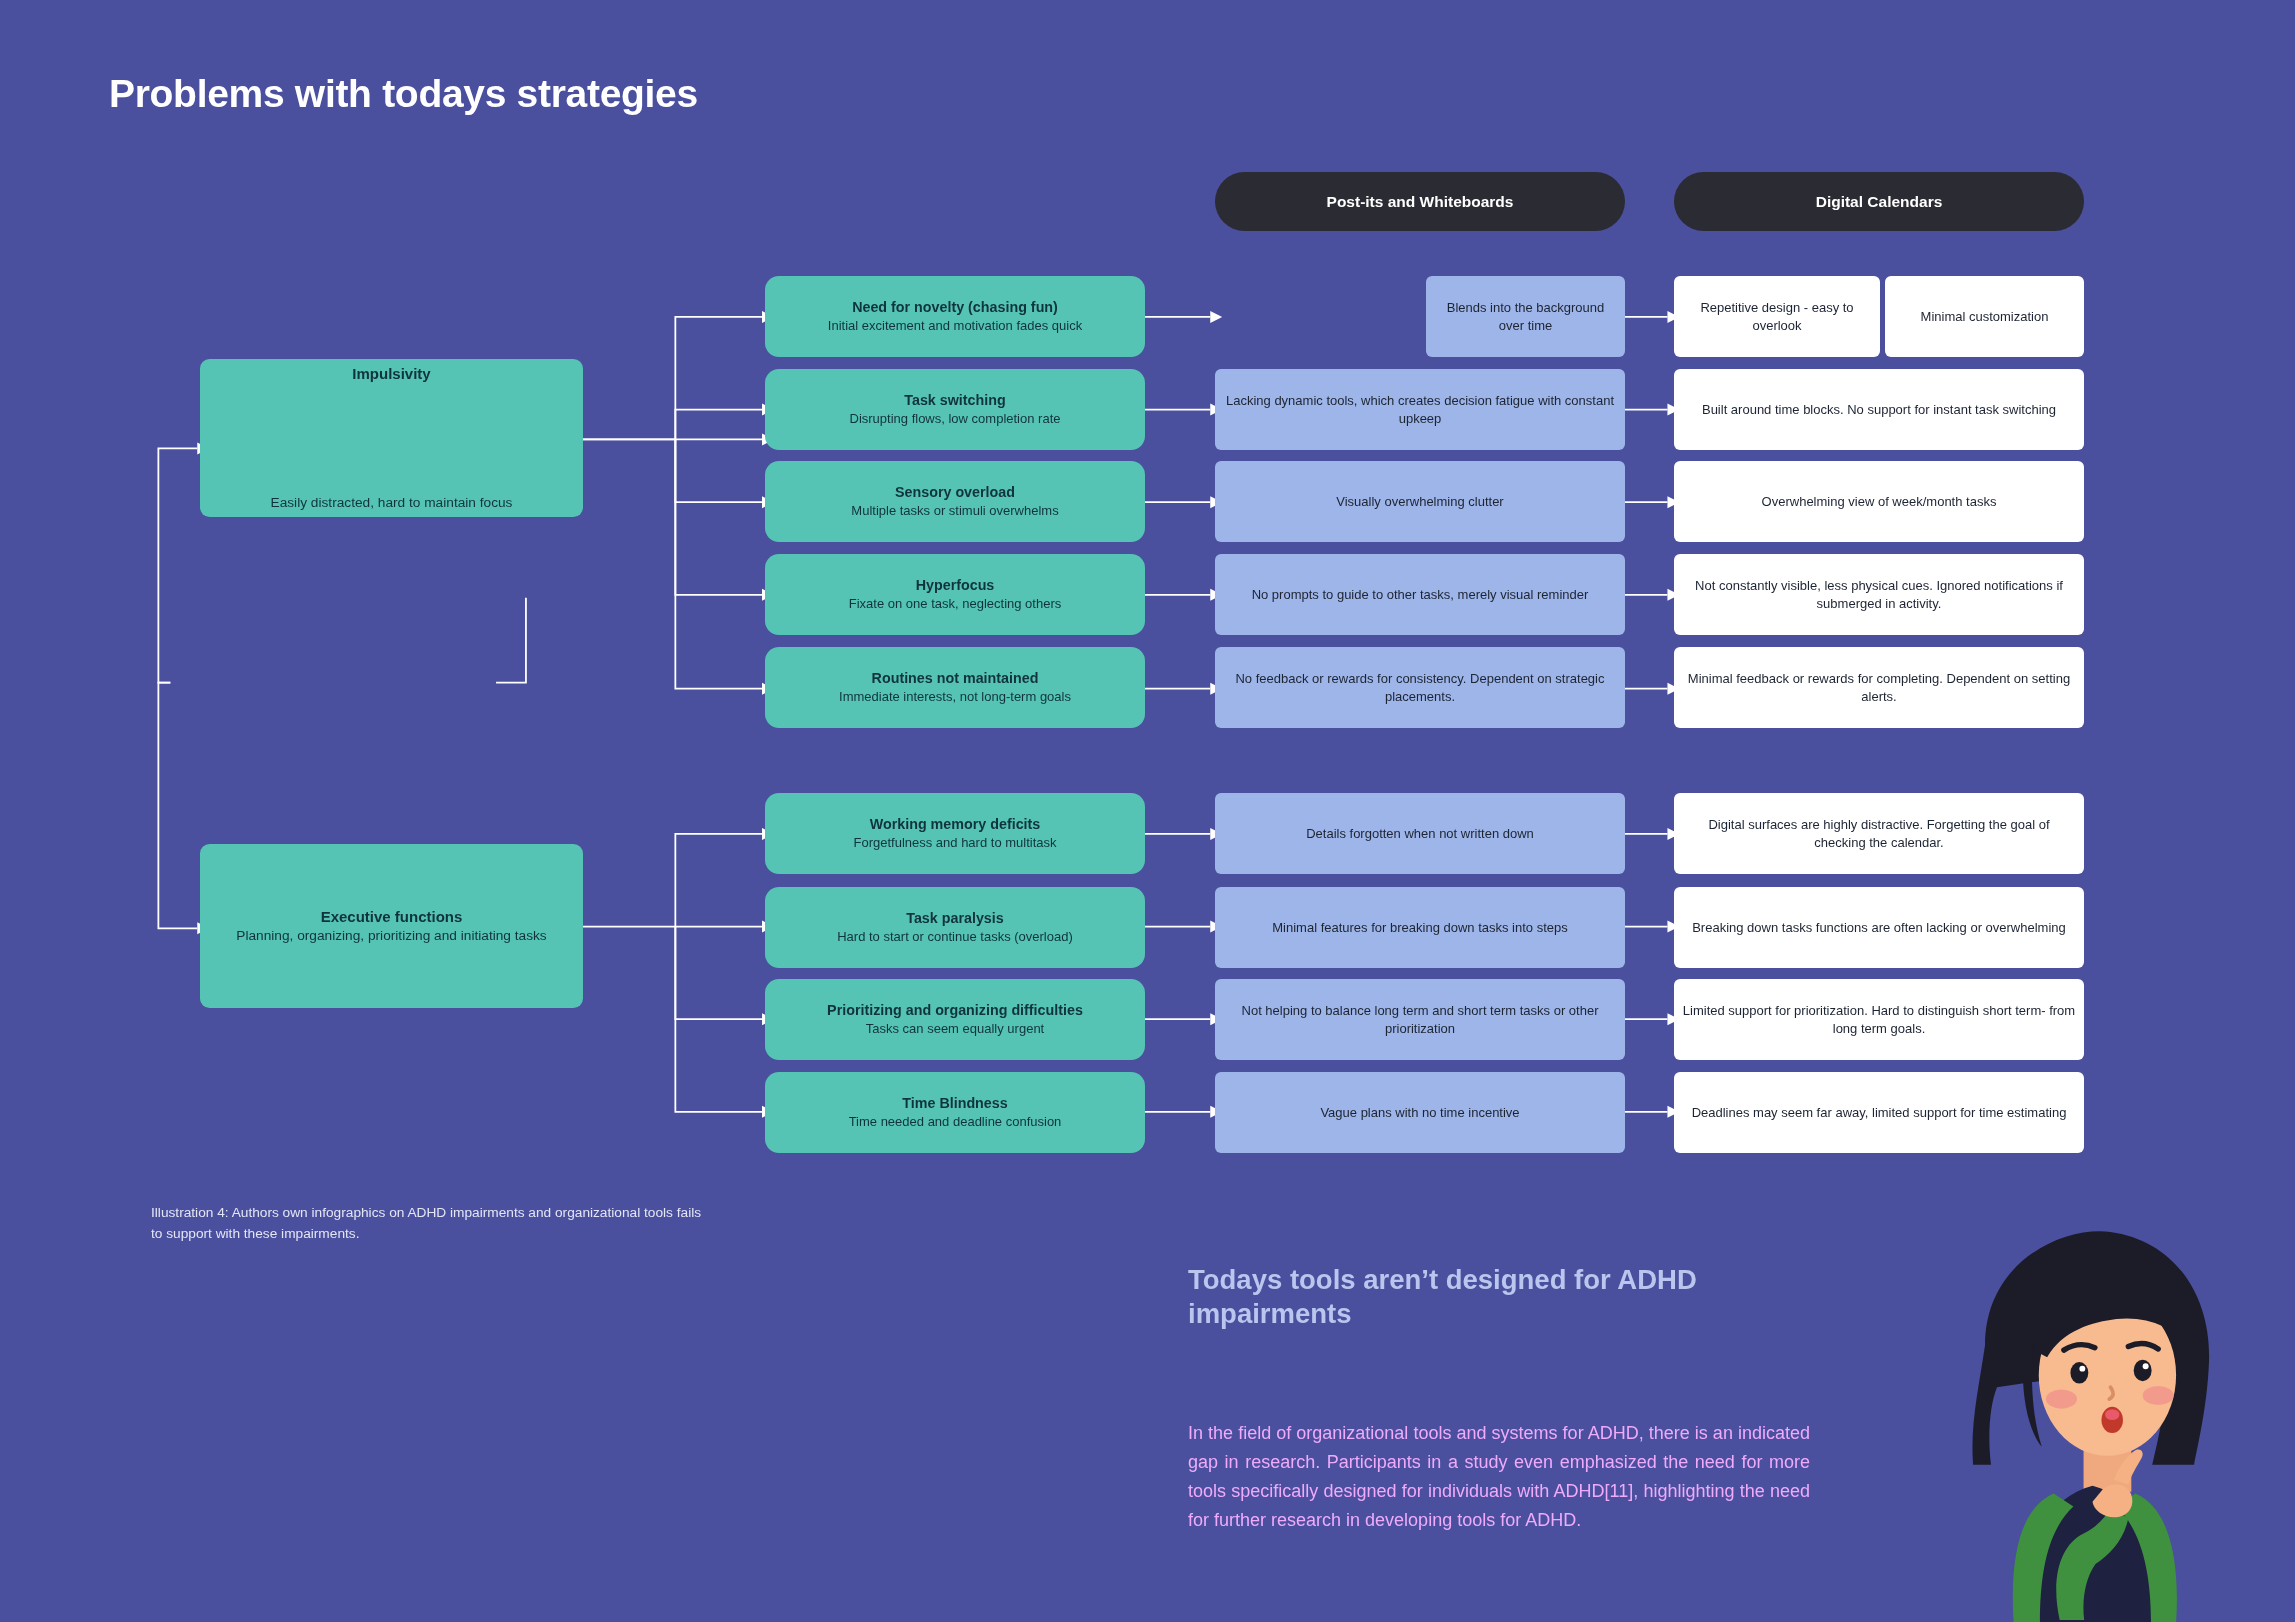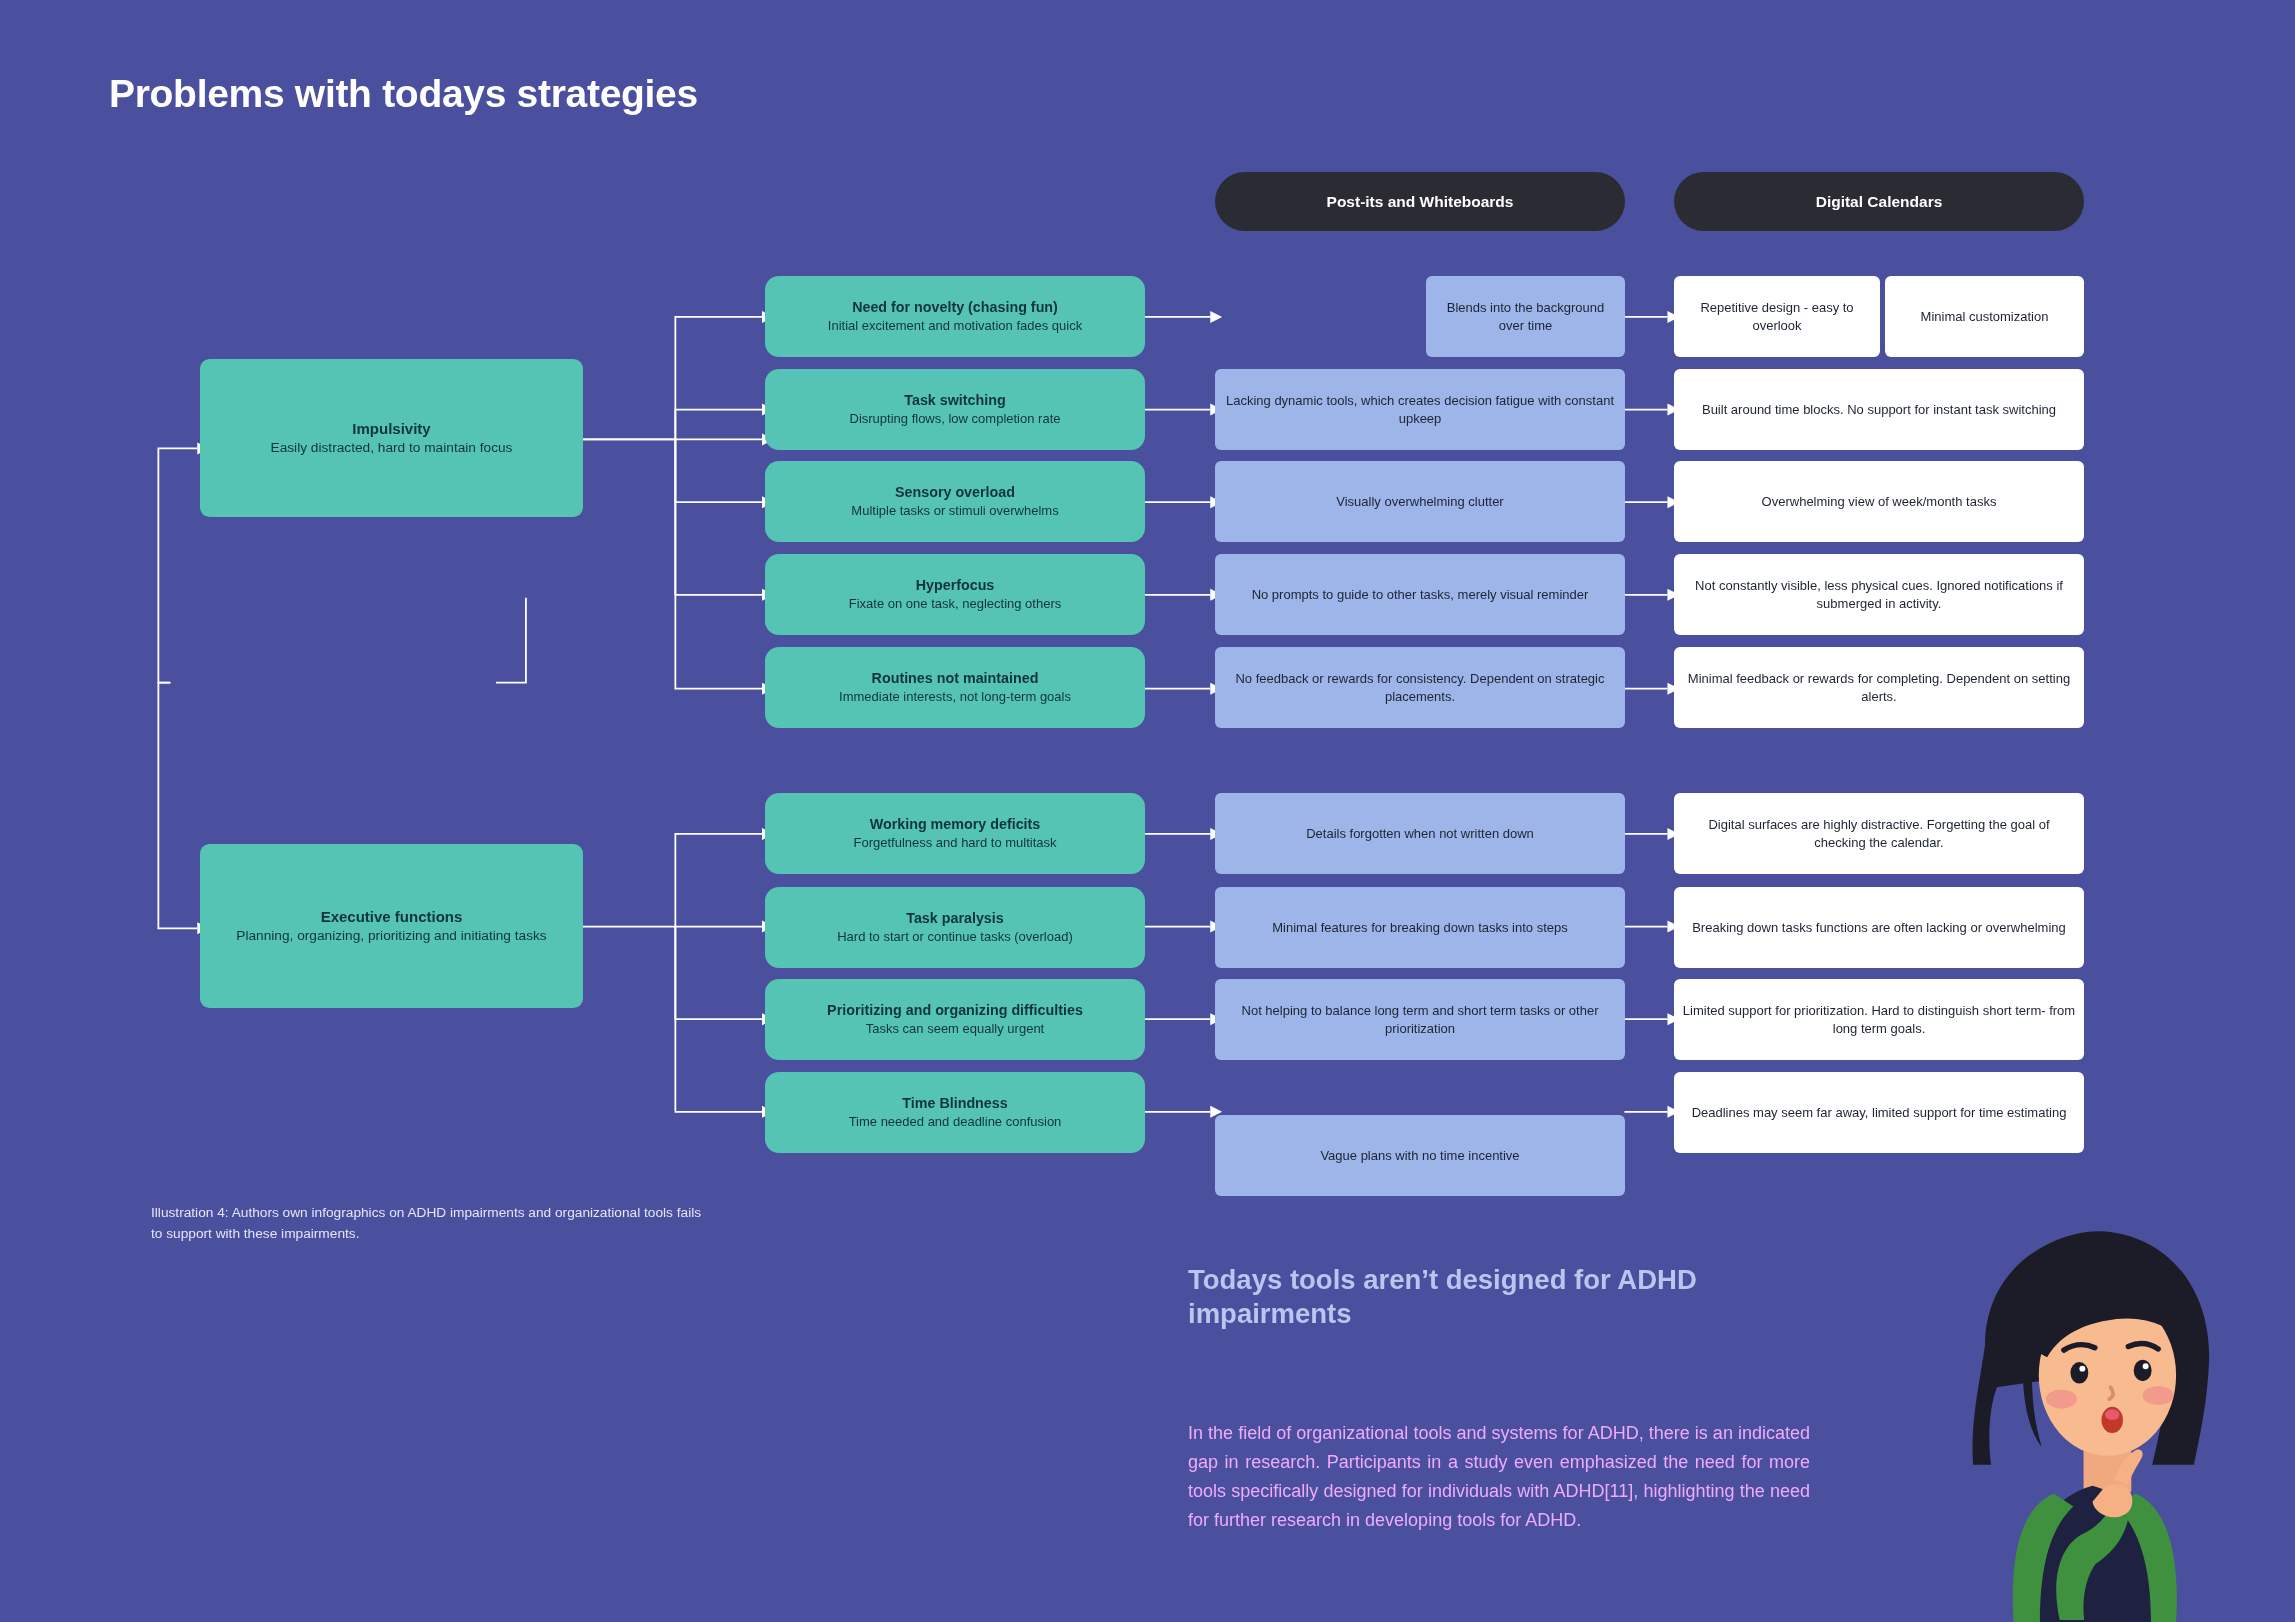--- a/index.html
+++ b/index.html
@@ -152,21 +152,21 @@
   </svg>
 
   <div class="pill" style="left:1215px; top:172px; width:410px; height:59px; font-size:15.5px;">
     <span>Post-its and Whiteboards</span>
   </div>
   <div class="pill" style="left:1674px; top:172px; width:410px; height:59px; font-size:15.5px;">
     <span>Digital Calendars</span>
   </div>
 
 
-  <div class="node cat" style="left:200px; top:359px; width:383px; height:158px;">
+  <div class="node cat" style="left:200px; top:359px; width:383px; height:158px;justify-content:space-between;">
     <div class="hd">Impulsivity</div>
     <div class="sb">Easily distracted, hard to maintain focus</div>
   </div>
 
   <div class="node cat" style="left:200px; top:844px; width:383px; height:164px;">
     <div class="hd">Executive functions</div>
     <div class="sb">Planning, organizing, prioritizing and initiating tasks</div>
   </div>
 
   <div class="node teal" style="left:765px; top:276px; width:380px; height:81px;">
@@ -257,21 +257,21 @@
     <div class="sb">Not helping to balance long term and short term tasks or other prioritization</div>
   </div>
   <div class="node white" style="left:1674px; top:979px; width:410px; height:81px;">
     <div class="sb">Limited support for prioritization. Hard to distinguish short term- from long term goals.</div>
   </div>
 
   <div class="node teal" style="left:765px; top:1072px; width:380px; height:81px;">
     <div class="hd">Time Blindness</div>
     <div class="sb">Time needed and deadline confusion</div>
   </div>
-  <div class="node blue" style="left:1215px; top:1072px; width:410px; height:81px;margin-top:43px;">
+  <div class="node blue" style="left:1215px; top:1072px; width:410px; height:81px;">
     <div class="sb">Vague plans with no time incentive</div>
   </div>
   <div class="node white" style="left:1674px; top:1072px; width:410px; height:81px;">
     <div class="sb">Deadlines may seem far away, limited support for time estimating</div>
   </div>
 
   <div class="caption">Illustration 4: Authors own infographics on ADHD impairments and organizational tools fails to support with these impairments.</div>
 
   <div class="bottom-head">Todays tools aren’t designed for ADHD impairments</div>
   <div class="bottom-body">In the field of organizational tools and systems for ADHD, there is an indicated gap in research. Participants in a study even emphasized the need for more tools specifically designed for individuals with ADHD[11], highlighting the need for further research in developing tools for ADHD.</div>

